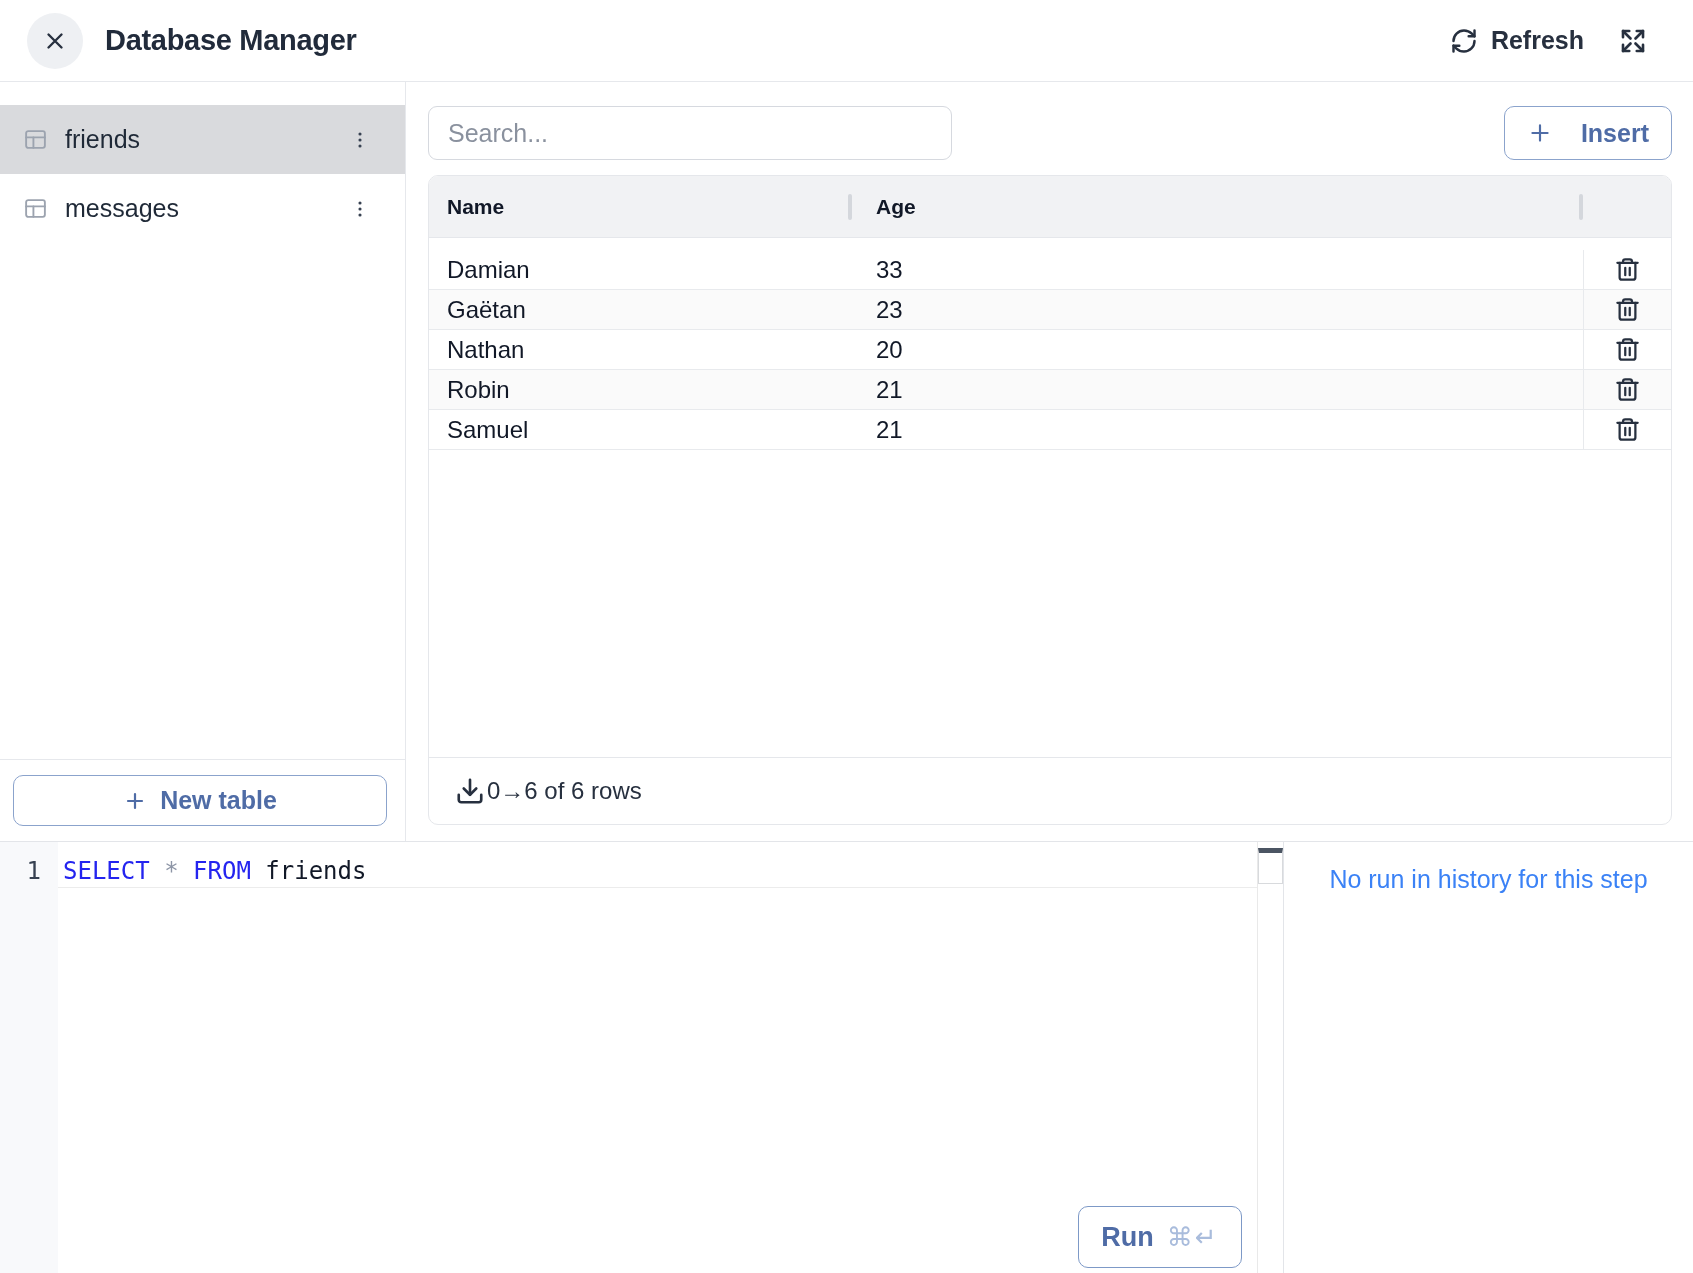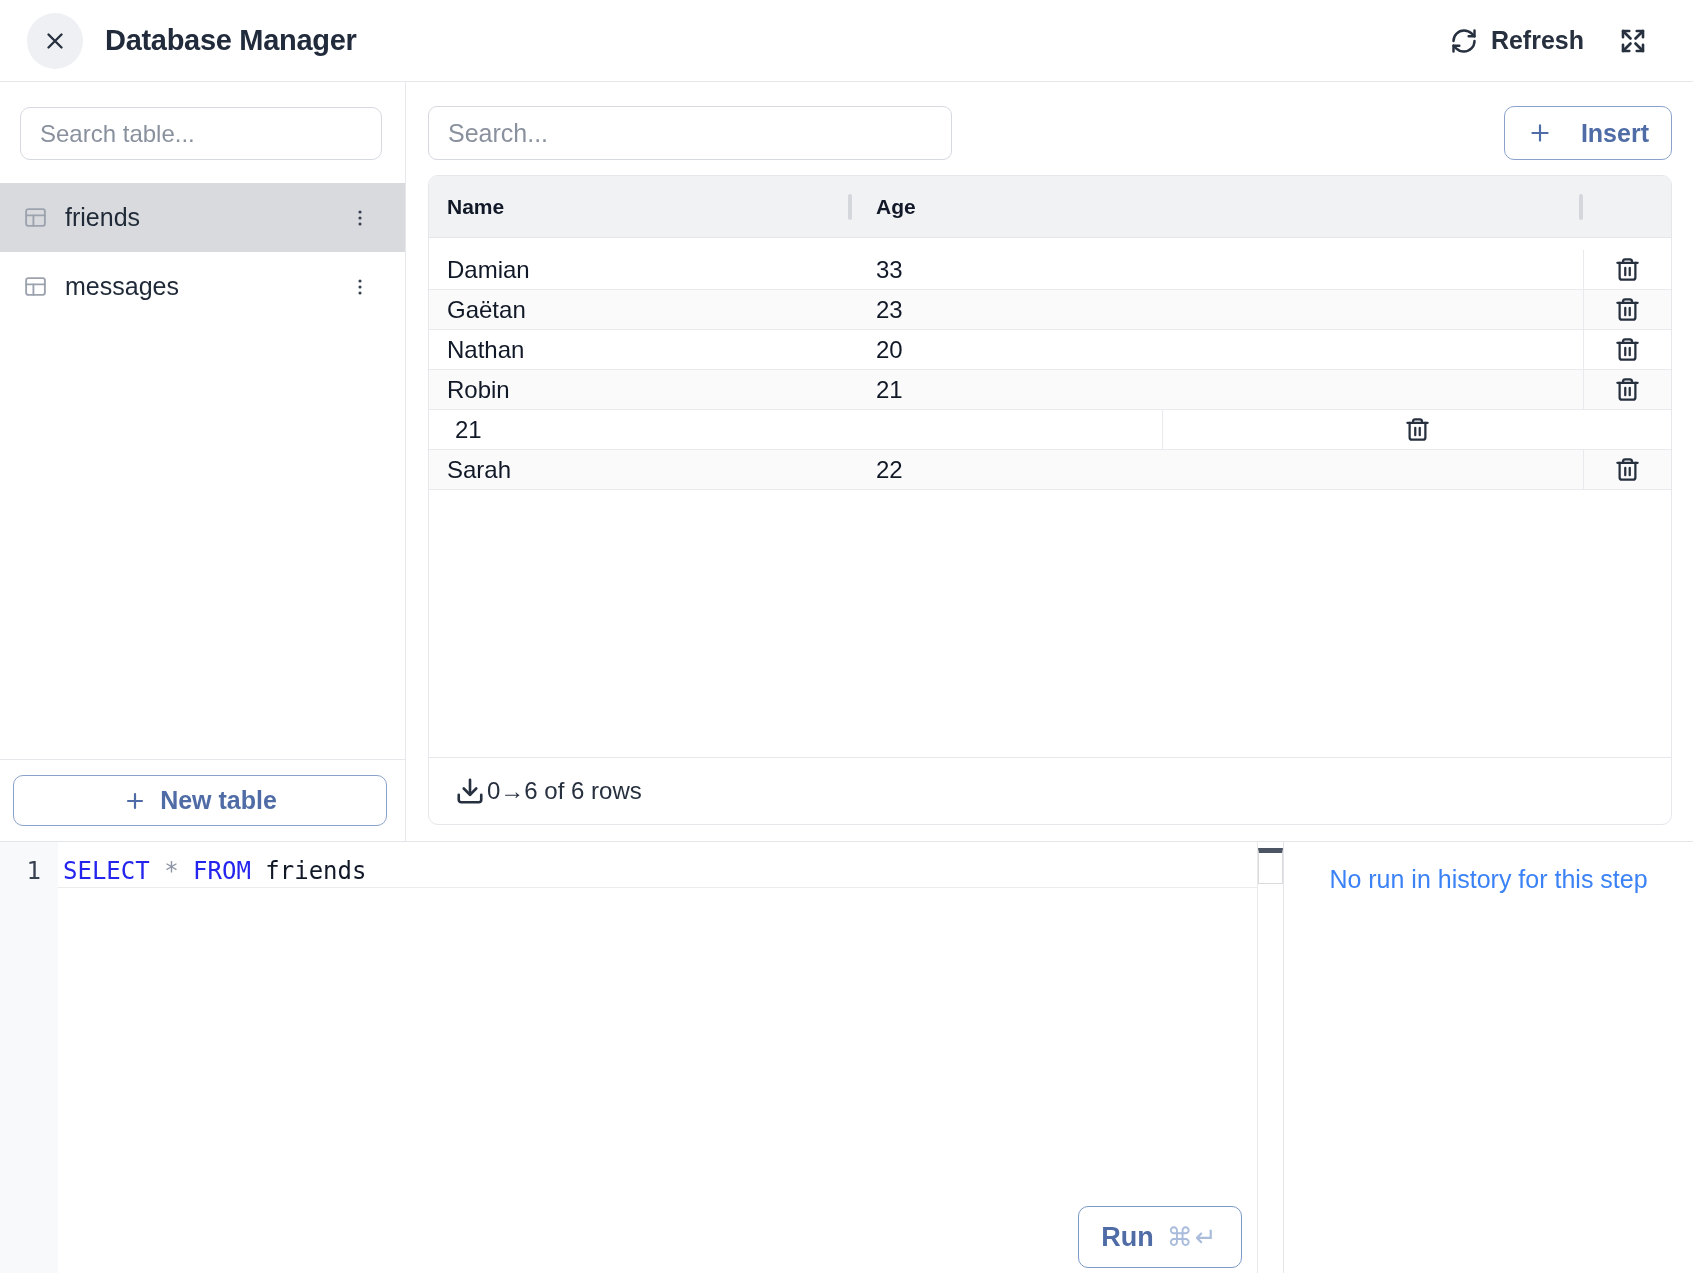--- a/index.html
+++ b/index.html
@@ -135,21 +135,20 @@
               <path d="M20 15 V20 H15"></path>
           </svg>
         </span>
       </button>
     </div>
   </div>
 
   <div class="mid">
 
     <div class="sidebar">
-      <input class="sidebar-search" type="text" placeholder="Search table..." style="">
       <div class="table-list">
   <div class="table-item selected">
     <span>
       <svg width="25" height="25" viewBox="0 0 24 24" fill="none" stroke="#9ca3af" stroke-width="1.8" stroke-linecap="round" stroke-linejoin="round">
         <rect x="3" y="4" width="18" height="16" rx="2"></rect>
         <path d="M3 10h18"></path>
         <path d="M10 10v10"></path>
       </svg>
     </span>
     <span class="tlabel">friends</span>
@@ -283,53 +282,37 @@
             <path d="M8 6V5a2 2 0 0 1 2-2h4a2 2 0 0 1 2 2v1"></path>
             <path d="M10 10.5v6.5"></path>
                       <path d="M14 10.5v6.5"></path>
           </svg>
         </span>
       </button>
     </div>
   </div>
 
   <div class="trow">
+    <div class="td td-name">Samuel</div>
     <div class="td td-age">21</div>
     <div class="td td-action">
       <button class="trash-btn">
         <span>
           <svg width="27" height="27" viewBox="0 0 24 24" fill="none" stroke="#27303f" stroke-width="2" stroke-linecap="round" stroke-linejoin="round">
             <path d="M3 6h18"></path>
             <path d="M19 6v13a2 2 0 0 1-2 2H7a2 2 0 0 1-2-2V6"></path>
             <path d="M8 6V5a2 2 0 0 1 2-2h4a2 2 0 0 1 2 2v1"></path>
             <path d="M10 10.5v6.5"></path>
                       <path d="M14 10.5v6.5"></path>
           </svg>
         </span>
       </button>
     </div>
   </div>
 
-  <div class="trow zebra">
-    <div class="td td-name">Sarah</div>
-    <div class="td td-age">22</div>
-    <div class="td td-action">
-      <button class="trash-btn">
-        <span>
-          <svg width="27" height="27" viewBox="0 0 24 24" fill="none" stroke="#27303f" stroke-width="2" stroke-linecap="round" stroke-linejoin="round">
-            <path d="M3 6h18"></path>
-            <path d="M19 6v13a2 2 0 0 1-2 2H7a2 2 0 0 1-2-2V6"></path>
-            <path d="M8 6V5a2 2 0 0 1 2-2h4a2 2 0 0 1 2 2v1"></path>
-            <path d="M10 10.5v6.5"></path>
-                      <path d="M14 10.5v6.5"></path>
-          </svg>
-        </span>
-      </button>
-    </div>
-  </div>
 </div>
         <div class="tfoot">
           <button class="download-btn">
             <span>
               <svg width="30" height="30" viewBox="0 0 24 24" fill="none" stroke="#27303f" stroke-width="2.1" stroke-linecap="round" stroke-linejoin="round">
                 <path d="M21 15v4a2 2 0 0 1-2 2H5a2 2 0 0 1-2-2v-4"></path>
                 <path d="M7 10l5 5 5-5"></path>
                 <path d="M12 15V3"></path>
               </svg>
             </span>

